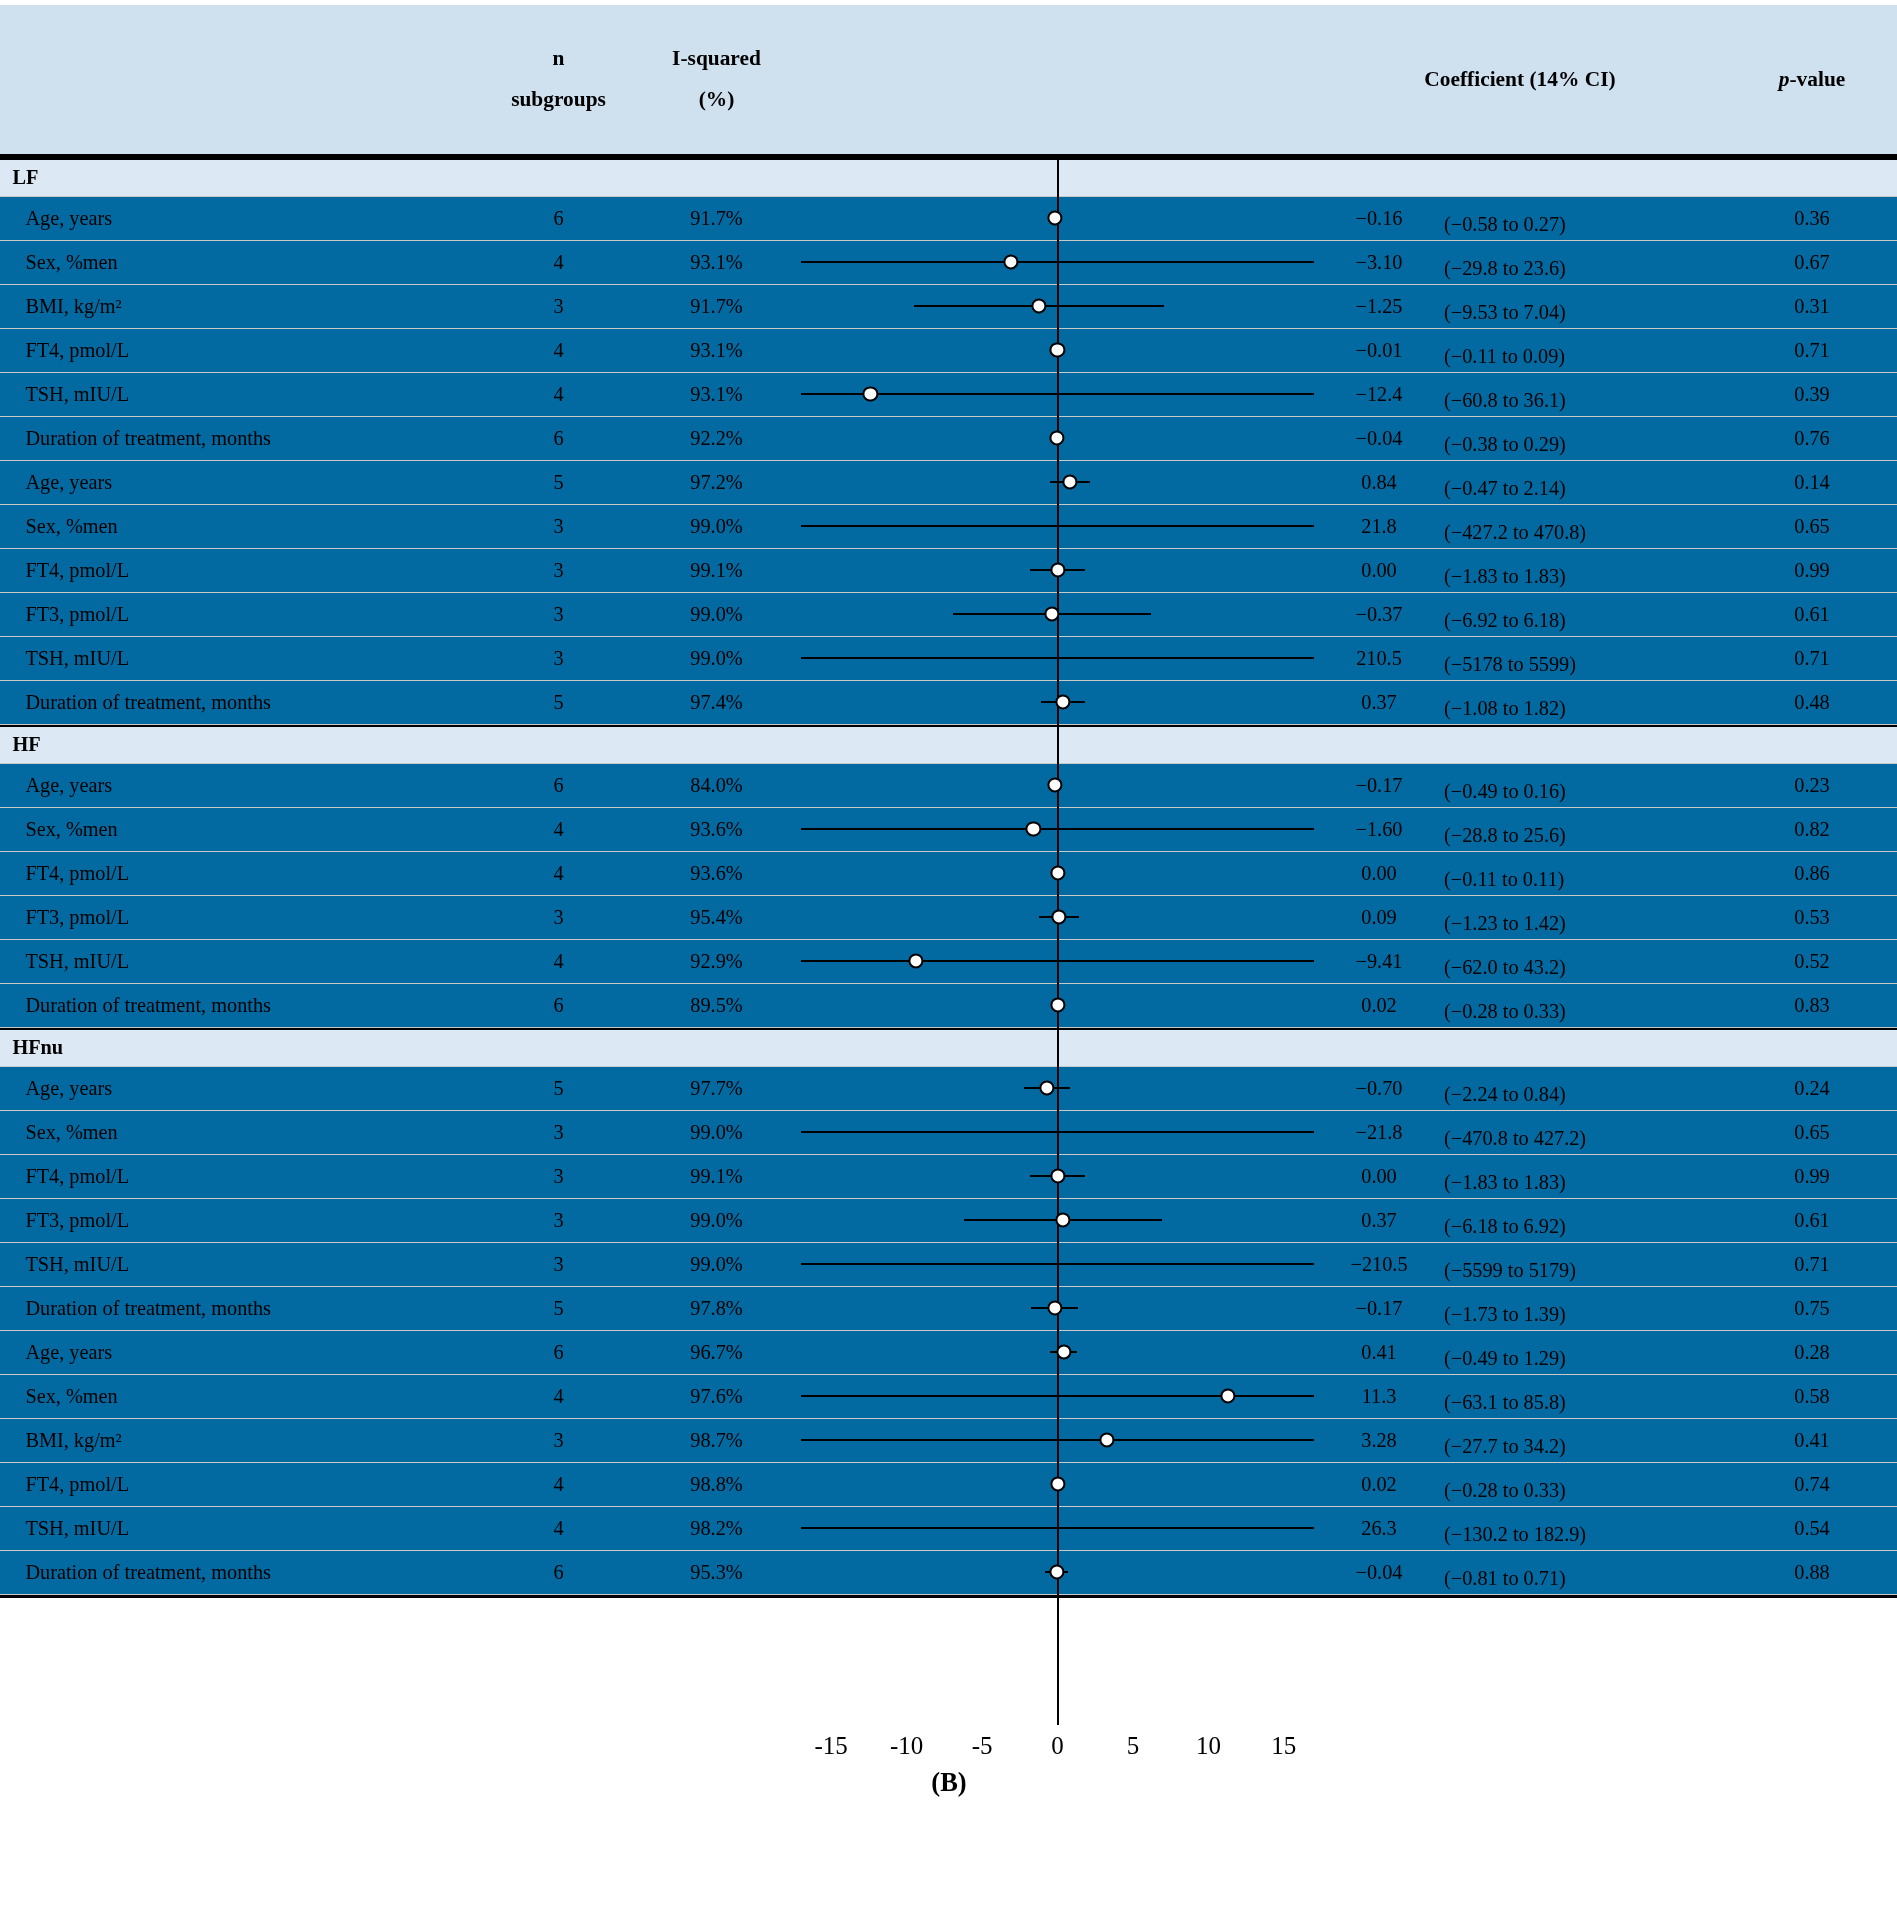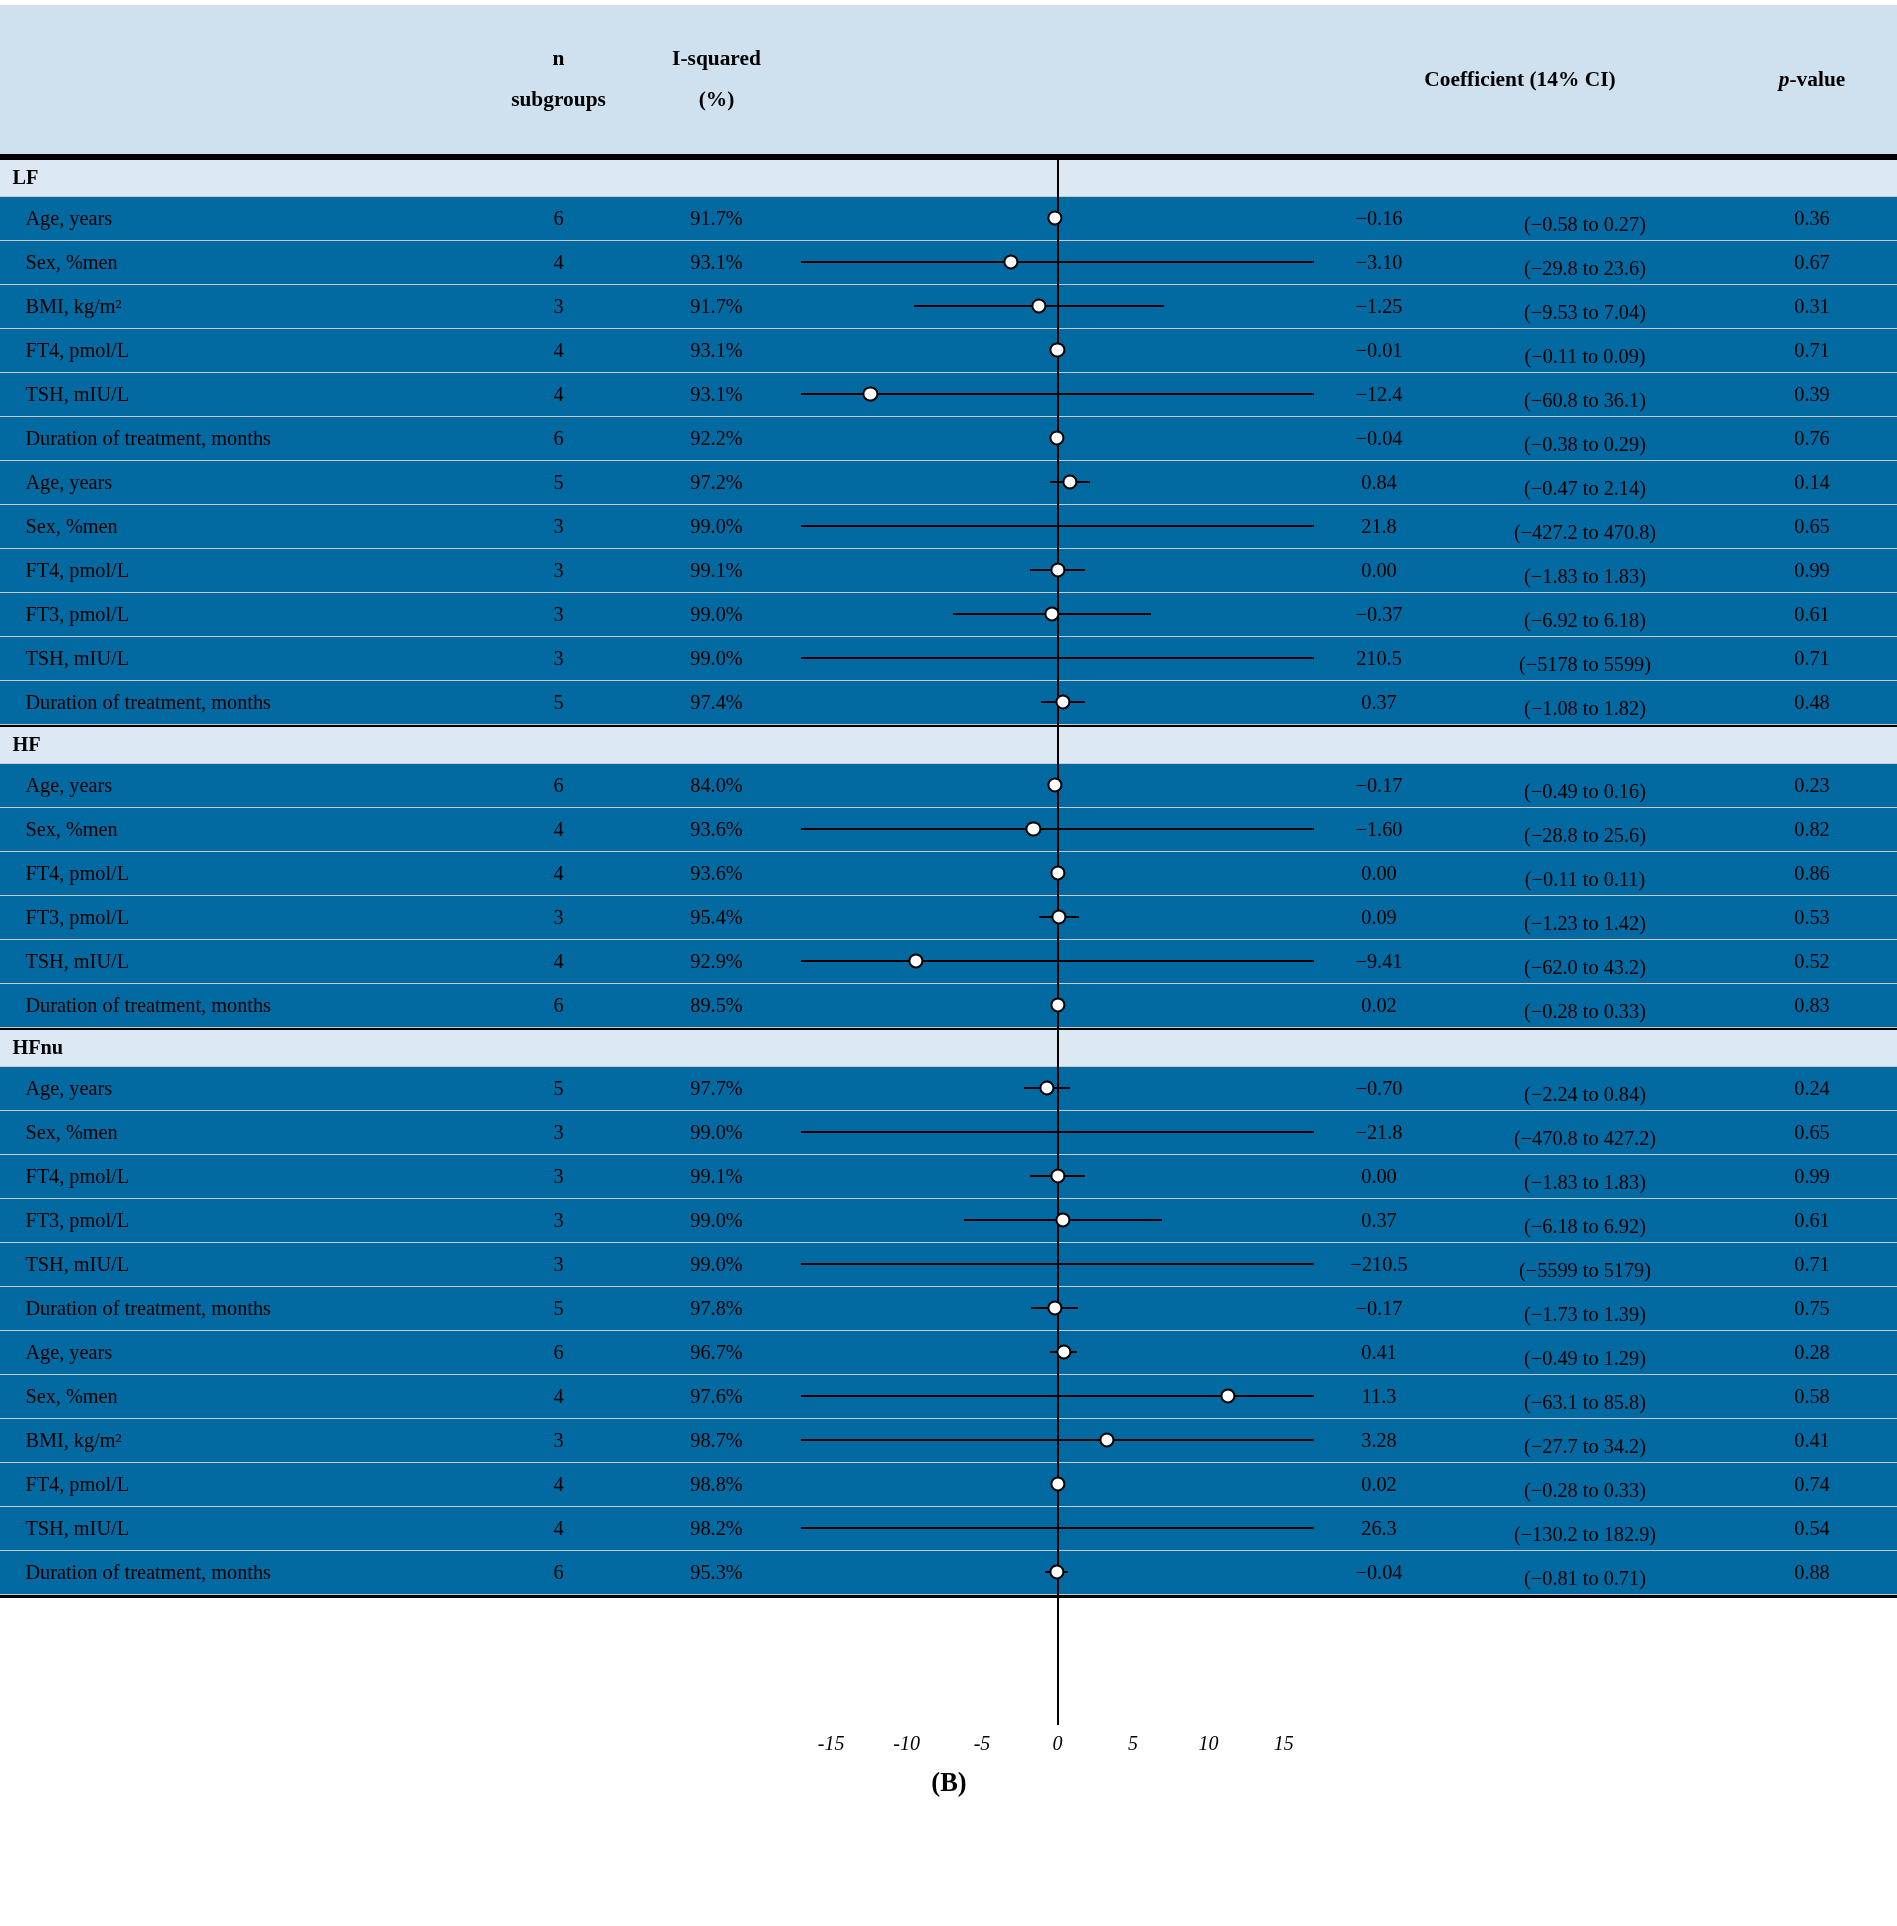--- a/index.html
+++ b/index.html
@@ -11,21 +11,21 @@
   }
   .figure { width: 1898px; padding-top: 4.5px; }
 
   
   .col { flex: none; }
   .col-label { width: 485px; padding-left: 25.4px; white-space: nowrap; }
   .col-n     { width: 147px; text-align: center; }
   .col-i2    { width: 169px; text-align: center; }
   .col-plot  { width: 513px; position: relative; }
   .col-coef  { width: 130px; text-align: center; }
-  .col-ci    { width: 282px; text-align: center; white-space: nowrap; margin-top: 12px; }
+  .col-ci    { width: 282px; white-space: nowrap; margin-top: 12px; }
   .col-p     { width: 172px; text-align: center; }
   .colspan-ci{ width: 412px; text-align: center; }
 
   
   .header {
     display: flex; align-items: center;
     background: #cfe0ef;
     height: 153px;
     border-bottom: 4px solid #000;
   }
@@ -63,22 +63,21 @@
     background: #fff;
     transform: translate(-50%, -50%);
     z-index: 3;
   }
 
   
   .axis { display: flex; height: 169px; }
   .tick {
     position: absolute; top: 134px;
     transform: translateX(-50%);
-    font-size: 20px;
-    font-style: italic;
+    font-size: 25px;
   }
   .caption {
     text-align: center; font-weight: bold; font-size: 26.5px;
     padding: 0 0 17px 0;
   }
 </style>
 </head>
 <body>
 
 <div class="figure">

